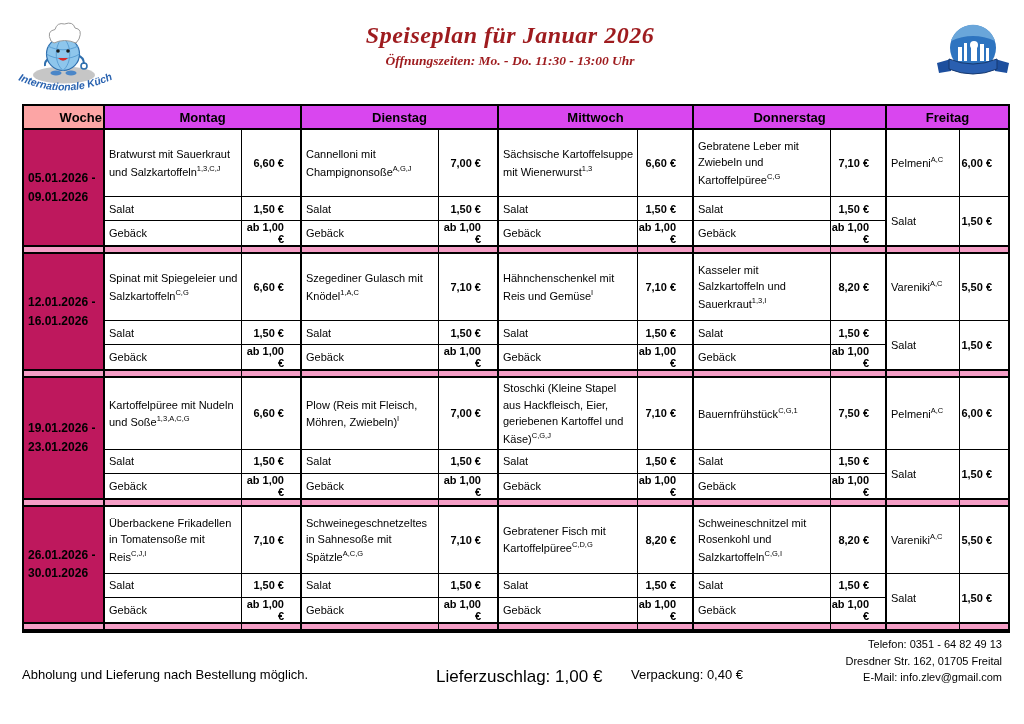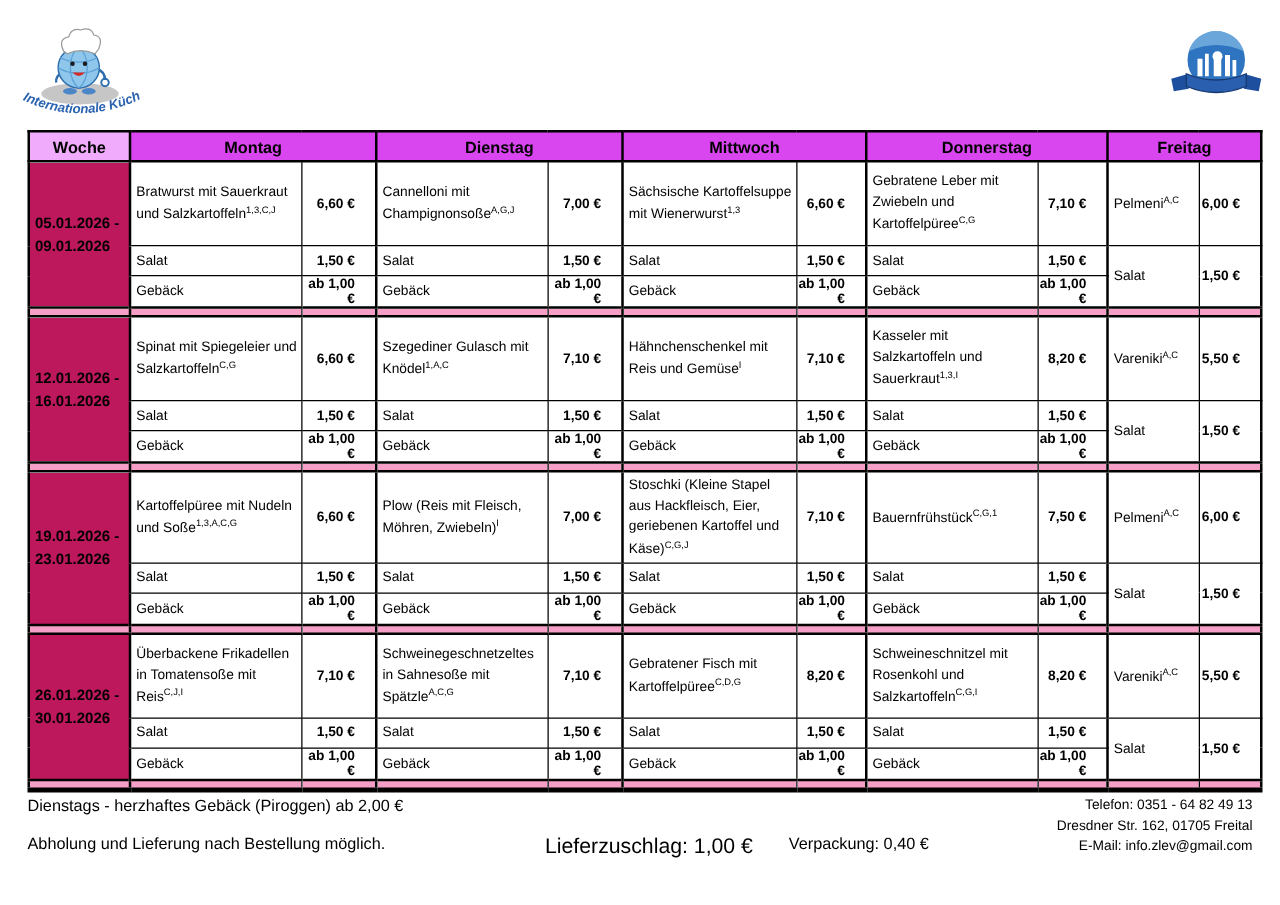--- a/index.html
+++ b/index.html
@@ -14,21 +14,21 @@
               font-size:13.5px; color:#9E1B1E; margin-top:4px; }
   .logo-left { position:absolute; left:12px; top:18px; }
   .logo-right { position:absolute; left:932px; top:22px; }
 
   
   .menu-table { position:absolute; left:22px; top:104px; width:986px;
                 border-collapse:collapse; table-layout:fixed;
                 border:2px solid #000; }
   .menu-table th { background:#d946ef; border:2px solid #000; font-size:13px;
                    font-weight:bold; height:20px; padding:1px; }
-  .menu-table th.woche { background:#f0abfc; }
+  .menu-table th.woche { background:#fca5a5;text-align:right; }
   .menu-table td { border:1px solid #000; font-size:11px; vertical-align:middle;
                    padding:0; overflow:hidden; background:#fff; }
   td.week-cell { background:#be185d; font-weight:bold; font-size:12px;
                  white-space:pre-line; padding-left:4px; line-height:1.55;
                  vertical-align:middle; }
   td.dish { padding:2px 3px 2px 4px; line-height:1.5; }
   td.dish sup { font-size:7.5px; }
   td.price { font-weight:bold; text-align:right; padding-right:16px; }
   td.label { padding-left:4px; }
   .bl2 { border-left:2px solid #000 !important; }
@@ -67,20 +67,24 @@
       <path d="M39 23 Q34 13 43 11.5 Q45 4 52.5 6 Q61 3 63 10 Q71 11 67 21 L64 25 Q52 20 42 25 Z" fill="#ffffff" stroke="#9a9a9a" stroke-width="1"></path>
       <defs>
           <path id="cap-arc" d="M 6 62 Q 54 84 103 60"></path>
         </defs>
       <text font-size="10.5" font-weight="bold" font-style="italic" fill="#2a63b0" font-family="Liberation Sans, sans-serif">
         <textPath href="#cap-arc">Internationale Küche</textPath>
       </text>
     </svg>
   </div>
 
+  <div class="title-block">
+    <div class="title">Speiseplan für Januar 2026</div>
+    <div class="subtitle">Öffnungszeiten: Mo. - Do.  11:30 - 13:00 Uhr</div>
+  </div>
 
   <div class="logo-right">
     <svg width="82" height="62" viewBox="0 0 82 62">
       <circle cx="41" cy="26" r="23" fill="#2e74c0"></circle>
       <path d="M19 19 A23 23 0 0 1 63 19 Q41 9 19 19 Z" fill="#6aa6da"></path>
       <rect x="26" y="25" width="4" height="14" fill="#fff"></rect>
       <rect x="32" y="21" width="3" height="18" fill="#fff"></rect>
       <circle cx="42" cy="23" r="4" fill="#fff"></circle>
       <rect x="39" y="25" width="6" height="14" fill="#fff"></rect>
       <rect x="48" y="22" width="4" height="17" fill="#fff"></rect>
@@ -310,21 +314,20 @@
           <td class="bl2"></td>
           <td></td>
           <td class="bl2"></td>
           <td></td>
           <td class="bl2"></td>
           <td></td>
     </tr>
   </tbody>
     </table>
 
-  <div class="note1">Dienstags - herzhaftes Gebäck (Piroggen)  ab 2,00 €</div>
   <div class="note2">Abholung und Lieferung nach Bestellung möglich.</div>
   <div class="delivery">Lieferzuschlag:  1,00 €</div>
   <div class="packaging">Verpackung:  0,40 €</div>
   <div class="contact">
     <div>Telefon: 0351 - 64 82 49 13</div>
     <div>Dresdner Str. 162, 01705 Freital</div>
     <div>E-Mail: info.zlev@gmail.com</div>
   </div>
 
 </div>

